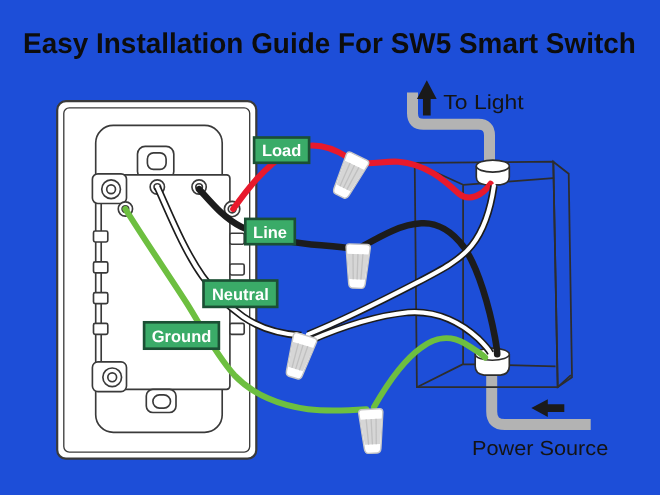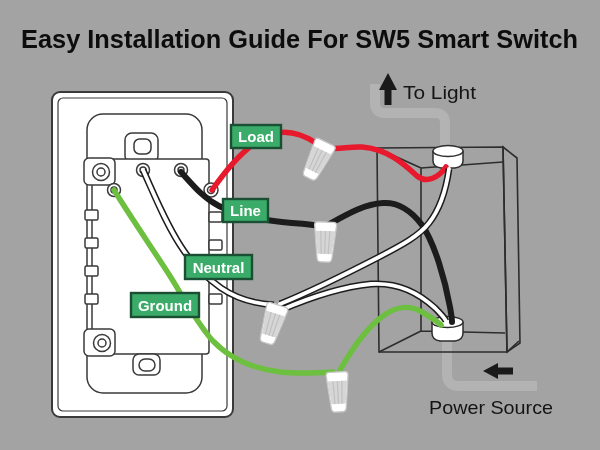--- a/index.html
+++ b/index.html
@@ -1,16 +1,16 @@
 <!DOCTYPE html>
 <html><head>
 <meta charset="utf-8">
 <style>
   html,body{margin:0;padding:0;background:#fff;}
-  .stage{position:relative;width:600px;height:450px;background:#a3a3a3;overflow:hidden;}
+  .stage{position:relative;width:600px;height:450px;background:#1d4ed8;overflow:hidden;}
   svg{display:block;}
   .title-text{font:bold 26px "Liberation Sans","DejaVu Sans",sans-serif;fill:#0d0d0d;}
   .anno-text{font:18.5px "Liberation Sans","DejaVu Sans",sans-serif;fill:#141414;}
   .badge-text{font:bold 15px "Liberation Sans","DejaVu Sans",sans-serif;fill:#ffffff;text-anchor:middle;}
   .outline{stroke:#3a3a3a;fill:#ffffff;}
   .boxline{stroke:#2d2d2d;fill:none;}
 </style>
 </head>
 <body>
 

